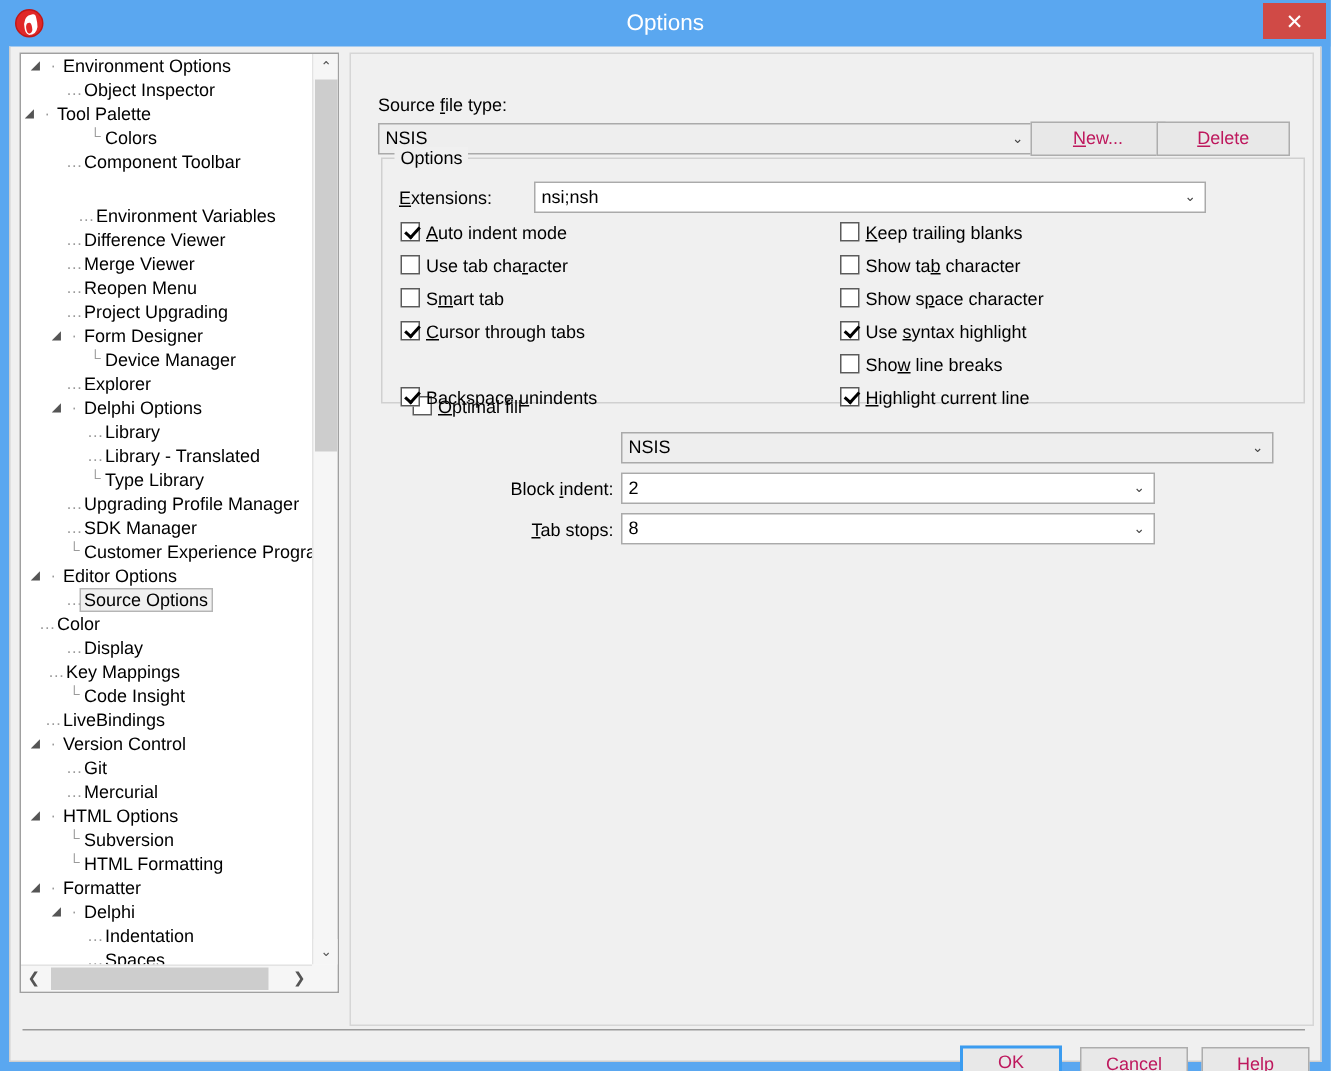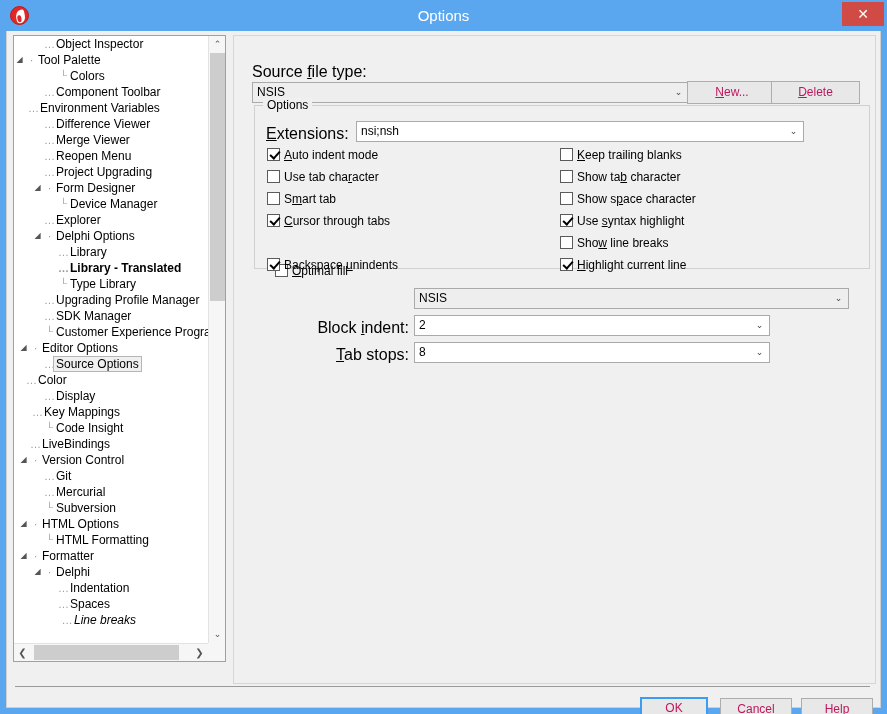--- a/index.html
+++ b/index.html
@@ -193,21 +193,21 @@
   
   #content {
     position: absolute;
     left: 226px; top: 4px;
     width: 643px; height: 649px;
     background: #f0f0f0;
     border: 1px solid #d6d6d6;
   }
   .lbl-static {
     position: absolute;
-    font-size: 16px;
+    font-size: 12px;
     color: #000;
     white-space: nowrap;
   }
   .mn { text-decoration: underline; }
 
   
   .combo {
     position: absolute;
     height: 21px;
     background: #fff;
@@ -312,51 +312,52 @@
       </div>
     <div id="win-title">Options</div>
     <div id="close-btn">✕</div>
   </div>
 
   <div id="client">
 
     <div id="tree-panel">
       <div id="tree-scroll-area">
         <div id="tree-items">
+            <div class="tree-item" style="padding-left: 4px;"><span class="tw" style="font-size: 8px;">◢</span><span class="dots">·</span><span class="lbl">Environment Options</span></div>
             <div class="tree-item" style="padding-left: 18px;"><span class="tw"></span><span class="dots">…</span><span class="lbl">Object Inspector</span></div>
             <div class="tree-item" style=""><span class="tw" style="font-size: 8px;">◢</span><span class="dots">·</span><span class="lbl">Tool Palette</span></div>
             <div class="tree-item" style="padding-left: 32px;"><span class="tw"></span><span class="dots" style="font-size: 10px;">└</span><span class="lbl">Colors</span></div>
             <div class="tree-item" style="padding-left: 18px;"><span class="tw"></span><span class="dots">…</span><span class="lbl">Component Toolbar</span></div>
-            <div class="tree-item" style="padding-left: 2px;"><span class="tw"></span><span class="dots">…</span><span class="lbl">Environment Variables</span></div>
+            <div class="tree-item" style="padding-left: 26px; margin-top: 20px;"><span class="tw"></span><span class="dots">…</span><span class="lbl">Environment Variables</span></div>
             <div class="tree-item" style="padding-left: 18px;"><span class="tw"></span><span class="dots">…</span><span class="lbl">Difference Viewer</span></div>
             <div class="tree-item" style="padding-left: 18px;"><span class="tw"></span><span class="dots">…</span><span class="lbl">Merge Viewer</span></div>
             <div class="tree-item" style="padding-left: 18px;"><span class="tw"></span><span class="dots">…</span><span class="lbl">Reopen Menu</span></div>
             <div class="tree-item" style="padding-left: 18px;"><span class="tw"></span><span class="dots">…</span><span class="lbl">Project Upgrading</span></div>
             <div class="tree-item" style="padding-left: 18px;"><span class="tw" style="font-size: 8px;">◢</span><span class="dots">·</span><span class="lbl">Form Designer</span></div>
             <div class="tree-item" style="padding-left: 32px;"><span class="tw"></span><span class="dots" style="font-size: 10px;">└</span><span class="lbl">Device Manager</span></div>
             <div class="tree-item" style="padding-left: 18px;"><span class="tw"></span><span class="dots">…</span><span class="lbl">Explorer</span></div>
             <div class="tree-item" style="padding-left: 18px;"><span class="tw" style="font-size: 8px;">◢</span><span class="dots">·</span><span class="lbl">Delphi Options</span></div>
             <div class="tree-item" style="padding-left: 32px;"><span class="tw"></span><span class="dots">…</span><span class="lbl">Library</span></div>
-            <div class="tree-item" style="padding-left: 32px; font-weight: bold;"><span class="tw"></span><span class="dots">…</span><span class="lbl">Library - Translated</span></div>
+            <div class="tree-item" style="padding-left: 32px;"><span class="tw"></span><span class="dots">…</span><span class="lbl">Library - Translated</span></div>
             <div class="tree-item" style="padding-left: 32px;"><span class="tw"></span><span class="dots" style="font-size: 10px;">└</span><span class="lbl">Type Library</span></div>
             <div class="tree-item" style="padding-left: 18px;"><span class="tw"></span><span class="dots">…</span><span class="lbl">Upgrading Profile Manager</span></div>
             <div class="tree-item" style="padding-left: 18px;"><span class="tw"></span><span class="dots">…</span><span class="lbl">SDK Manager</span></div>
             <div class="tree-item" style="padding-left: 18px;"><span class="tw"></span><span class="dots" style="font-size: 10px;">└</span><span class="lbl">Customer Experience Program</span></div>
             <div class="tree-item" style="padding-left: 4px;"><span class="tw" style="font-size: 8px;">◢</span><span class="dots">·</span><span class="lbl">Editor Options</span></div>
             <div class="tree-item selected" style="padding-left: 18px;"><span class="tw"></span><span class="dots">…</span><span class="lbl">Source Options</span></div>
             <div class="tree-item" style=""><span class="tw"></span><span class="dots">…</span><span class="lbl">Color</span></div>
             <div class="tree-item" style="padding-left: 18px;"><span class="tw"></span><span class="dots">…</span><span class="lbl">Display</span></div>
             <div class="tree-item" style="padding-left: 6px;"><span class="tw"></span><span class="dots">…</span><span class="lbl">Key Mappings</span></div>
             <div class="tree-item" style="padding-left: 18px;"><span class="tw"></span><span class="dots" style="font-size: 10px;">└</span><span class="lbl">Code Insight</span></div>
             <div class="tree-item" style="padding-left: 4px;"><span class="tw"></span><span class="dots">…</span><span class="lbl">LiveBindings</span></div>
             <div class="tree-item" style="padding-left: 4px;"><span class="tw" style="font-size: 8px;">◢</span><span class="dots">·</span><span class="lbl">Version Control</span></div>
             <div class="tree-item" style="padding-left: 18px;"><span class="tw"></span><span class="dots">…</span><span class="lbl">Git</span></div>
             <div class="tree-item" style="padding-left: 18px;"><span class="tw"></span><span class="dots">…</span><span class="lbl">Mercurial</span></div>
+            <div class="tree-item" style="padding-left: 4px;"><span class="tw" style="font-size: 8px;">◢</span><span class="dots">·</span><span class="lbl">HTML Options</span></div>
             <div class="tree-item" style="padding-left: 18px;"><span class="tw"></span><span class="dots" style="font-size: 10px;">└</span><span class="lbl">Subversion</span></div>
-            <div class="tree-item" style="padding-left: 4px;"><span class="tw" style="font-size: 8px;">◢</span><span class="dots">·</span><span class="lbl">HTML Options</span></div>
             <div class="tree-item" style="padding-left: 18px;"><span class="tw"></span><span class="dots" style="font-size: 10px;">└</span><span class="lbl">HTML Formatting</span></div>
             <div class="tree-item" style="padding-left: 4px;"><span class="tw" style="font-size: 8px;">◢</span><span class="dots">·</span><span class="lbl">Formatter</span></div>
             <div class="tree-item" style="padding-left: 18px;"><span class="tw" style="font-size: 8px;">◢</span><span class="dots">·</span><span class="lbl">Delphi</span></div>
             <div class="tree-item" style="padding-left: 32px;"><span class="tw"></span><span class="dots">…</span><span class="lbl">Indentation</span></div>
             <div class="tree-item" style="padding-left: 32px;"><span class="tw"></span><span class="dots">…</span><span class="lbl">Spaces</span></div>
             <div class="tree-item" style="padding-left: 36px; font-style: italic;"><span class="tw"></span><span class="dots">…</span><span class="lbl">Line breaks</span></div>
           </div>
       </div>
 
       <div id="vscroll">

